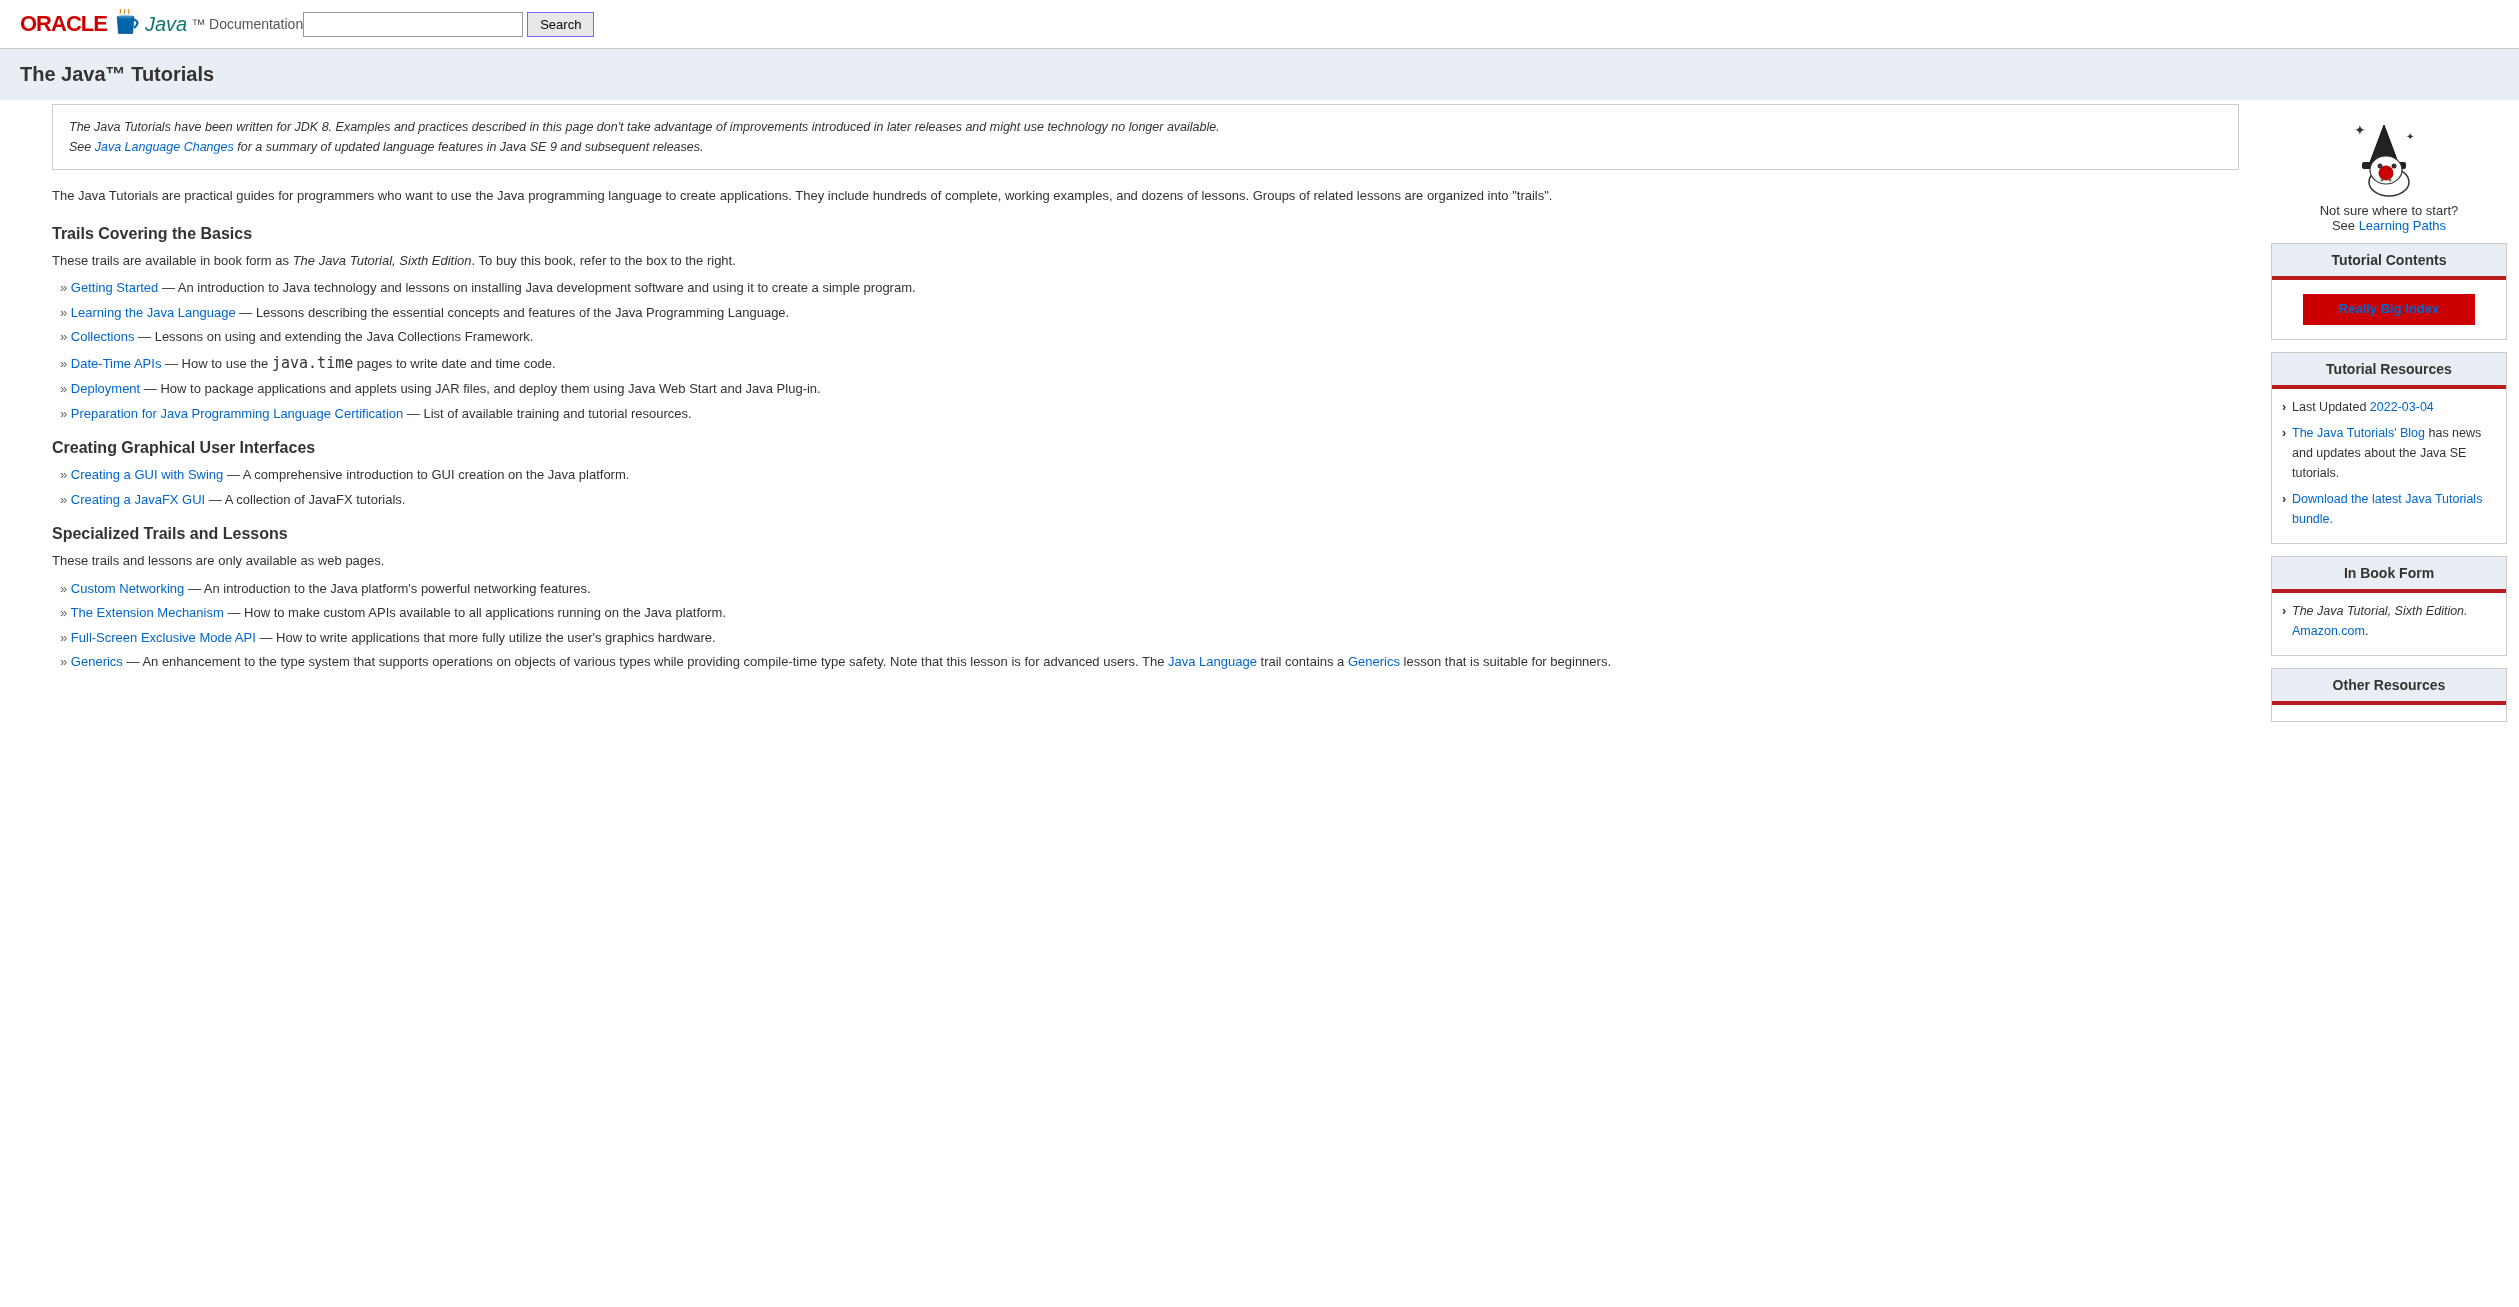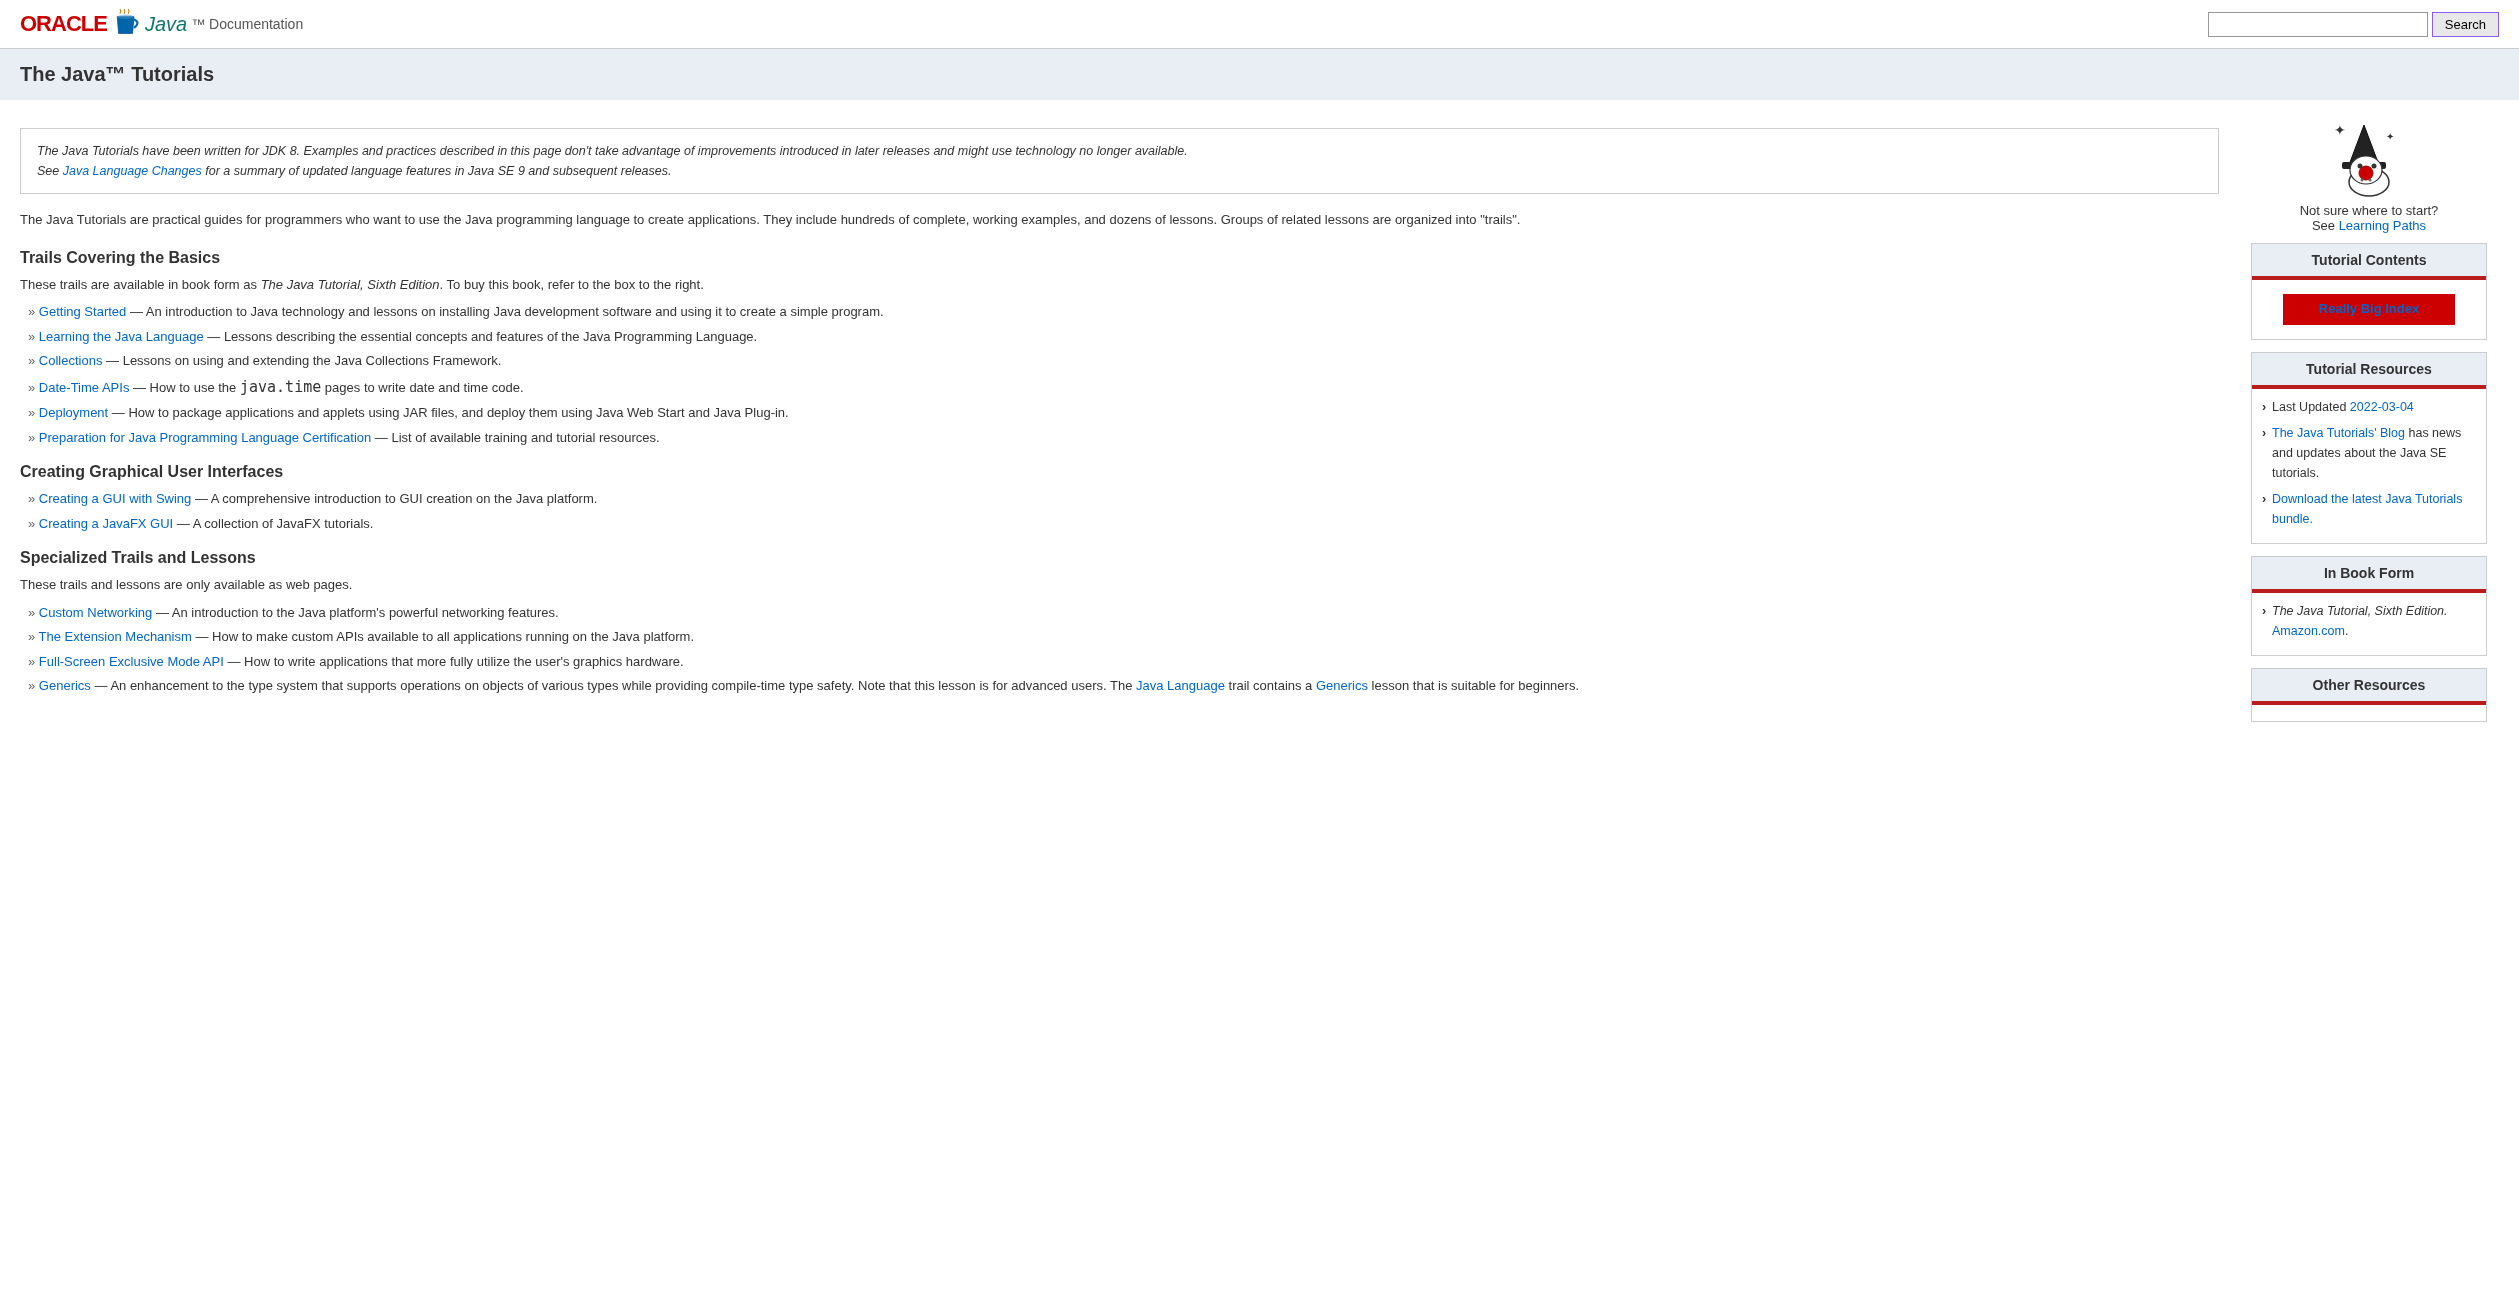--- a/index.html
+++ b/index.html
@@ -5,21 +5,20 @@
     * { box-sizing: border-box; margin: 0; padding: 0; }
     body { font-family: Arial, sans-serif; font-size: 13px; color: #333; background: #fff; }
 
     
     #header {
       background: #fff;
       border-bottom: 1px solid #ccc;
       padding: 8px 20px;
       display: flex;
       align-items: center;
-      justify-content: space-between;
     }
     #logo-area {
       display: flex;
       align-items: center;
       gap: 6px;
     }
     .oracle-text {
       color: #cc0000;
       font-size: 22px;
       font-weight: bold;
@@ -77,22 +76,23 @@
     
     #main-layout {
       display: flex;
       gap: 0;
       padding: 0;
     }
 
     
     #content-area {
       flex: 1;
-      padding: 28px 20px;
+      padding: 4px 20px;
       max-width: calc(100% - 280px);
+      margin-left: 32px;
     }
 
     
     .notice-box {
       border: 1px solid #ccc;
       padding: 12px 16px;
       margin-bottom: 16px;
       font-style: italic;
       font-size: 12.5px;
       line-height: 1.6;

